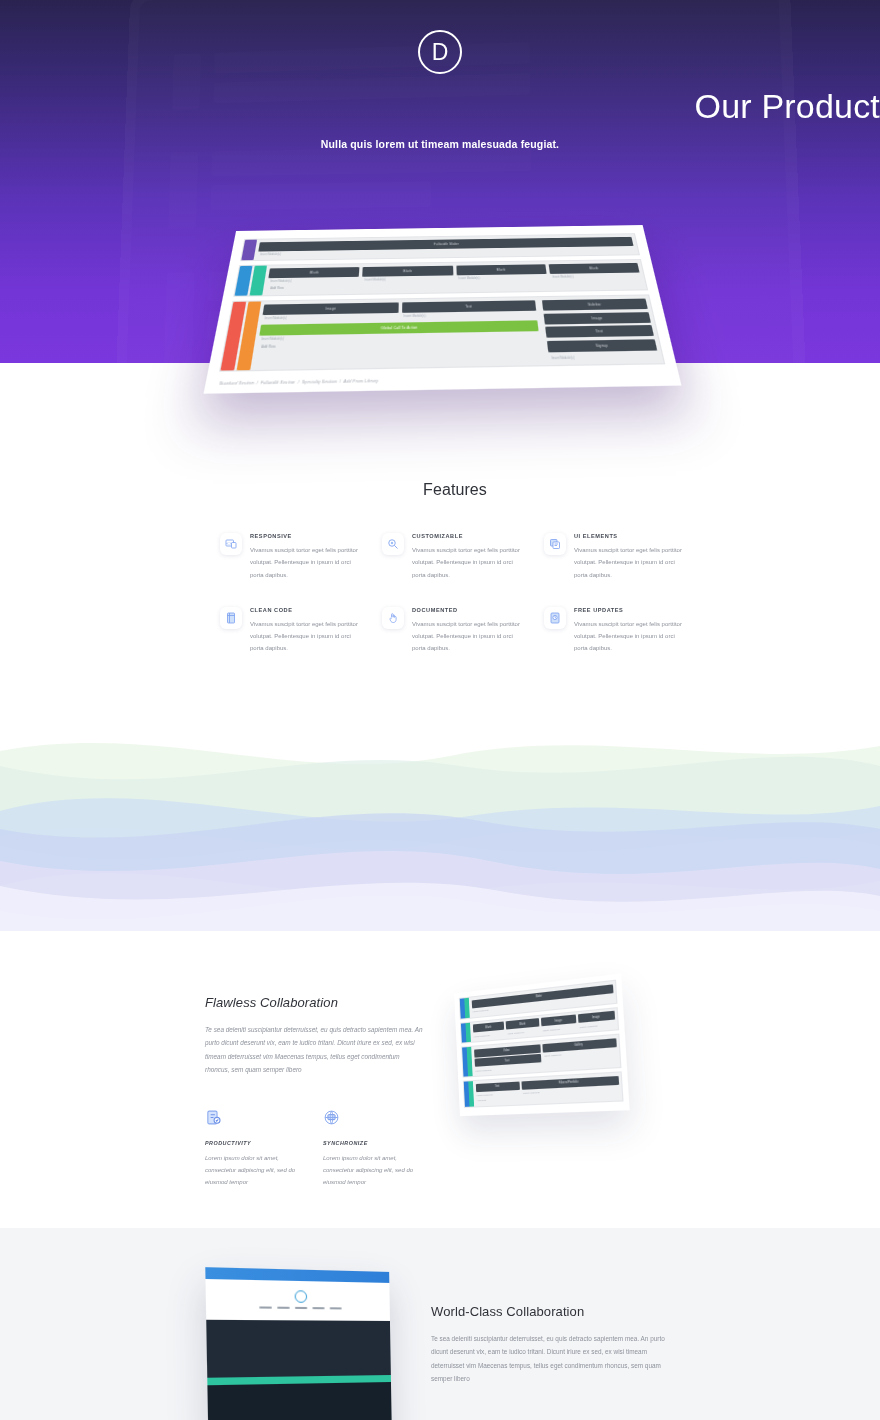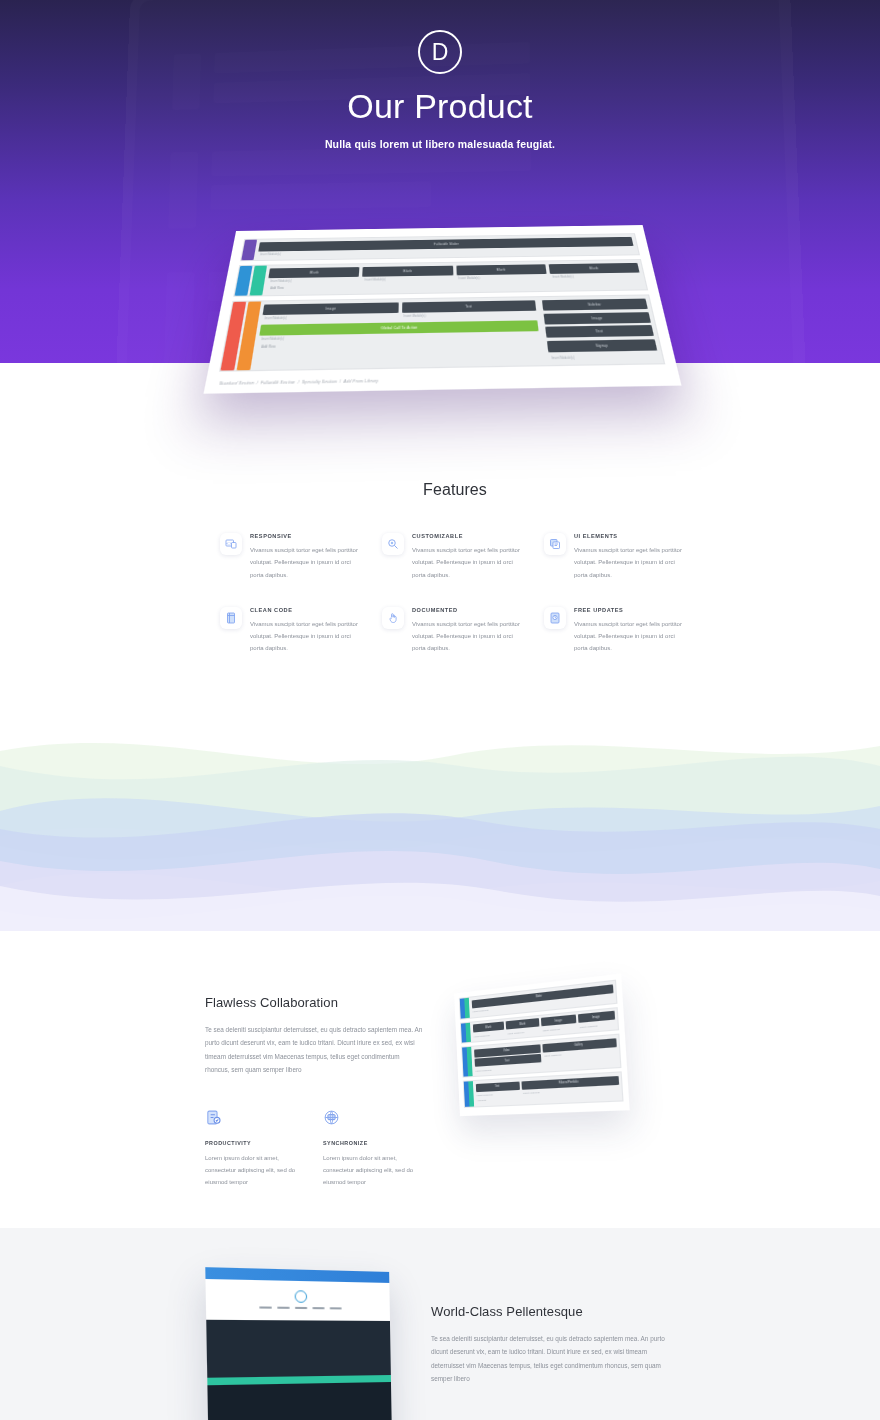--- a/index.html
+++ b/index.html
@@ -40,21 +40,21 @@
   .hero-ghost small { display:block; font-size:8px; letter-spacing:4px; font-weight:400; margin-top:3px; }
 
   .hero-inner { position:relative; z-index:3; text-align:center; padding-top:30px; }
   .divi-logo {
     width:44px; height:44px; border:2px solid #fff; border-radius:50%;
     margin:0 auto 12px; display:flex; align-items:center; justify-content:center;
     color:#fff; font-size:23px; font-weight:400; line-height:1;
     font-family:"Liberation Sans", sans-serif;
   }
   .hero-title {
-    color:#fff; font-size:34px; font-weight:300; letter-spacing:.2px; line-height:1.2;
+    color:#fff; font-size:34px; font-weight:300; letter-spacing:.2px; line-height:1.2;text-align:right;
   }
   .hero-sub {
     color:#fff; font-size:10.5px; font-weight:700; margin-top:11px; letter-spacing:.15px;
   }
   .hero-btns { margin-top:17px; display:flex; justify-content:center; gap:10px; }
   .btn {
     border:none; border-radius:999px; color:#fff; font-size:9.5px; font-weight:700;
     padding:7px 17px; cursor:pointer; letter-spacing:.2px;
     font-family:"Liberation Sans", sans-serif;
   }
@@ -112,21 +112,21 @@
   .feat-h { font-size:5.6px; font-weight:700; color:#464b55; letter-spacing:.55px; margin-bottom:5px; }
   .feat-p { font-size:6px; color:#8d929b; line-height:2.05; }
 
   
   .waves { width:880px; height:220px; position:relative; overflow:hidden; background:#fff; }
   .waves svg { position:absolute; inset:0; width:880px; height:220px; }
 
   
   .collab { padding:56px 0 40px; display:flex; justify-content:center; }
   .collab-in { width:470px; display:flex; gap:28px; }
-  .collab-left { width:218px; flex:none; padding-top:8px; }
+  .collab-left { width:218px; flex:none; padding-top:8px;font-style:italic; }
   .h2 { font-size:13px; font-weight:400; color:#2f3239; margin-bottom:13px; letter-spacing:.1px; }
   .para { font-size:6.4px; color:#8d929b; line-height:2.1; }
   .mini-grid { display:flex; gap:18px; margin-top:32px; }
   .mini { width:100px; }
   .mini-icon { height:20px; margin-bottom:11px; }
   .mini-icon svg { width:17px; height:17px; }
   .mini-h { font-size:5.4px; font-weight:700; color:#464b55; letter-spacing:.5px; margin-bottom:6px; }
   .mini-p { font-size:6px; color:#8d929b; line-height:2; }
   .collab-right { flex:1; position:relative; height:190px; }
 
@@ -188,21 +188,21 @@
     <div class="hero-ghost">
       <span>INTRODUCING DIVI 2.4</span>
       <small>THE MOST POWERFUL THEME</small>
     </div>
 
     <div class="hero-inner">
       <div class="divi-logo">
         <span>D</span>
       </div>
       <h1 class="hero-title">Our Product</h1>
-      <p class="hero-sub">Nulla quis lorem ut libero malesuada feugiat.</p>
+      <p class="hero-sub">Nulla quis lorem ut timeam malesuada feugiat.</p>
     </div>
   </section>
 
   <div class="builder-wrap">
     <div class="builder">
 
       <div class="bld-section">
         <div class="bld-railw">
             <div class="rail rail-purple"></div>
           </div>
@@ -508,20 +508,20 @@
           </div>
           <div class="br-dark">
             <div class="br-photo" style="background:radial-gradient(circle at 60% 50%, #7d8a93 0%, #4b5961 32%, #2a3views 60%, #1d262f 100%);"></div>
           </div>
           <div class="br-teal"></div>
 
         </div>
       </div>
 
       <div class="prod-right">
-        <h2 class="h2">World-Class Pellentesque</h2>
+        <h2 class="h2">World-Class Collaboration</h2>
         <p class="para">Te sea deleniti suscipiantur deterruisset, eu quis detracto sapientem mea. An purto dicunt deserunt vix, eam te iudico tritani. Dicunt iriure ex sed, ex wisi timeam deterruisset vim Maecenas tempus, tellus eget condimentum rhoncus, sem quam semper libero</p>
 
       </div>
     </div>
   </section>
 
 </div>
 
 </body></html>

